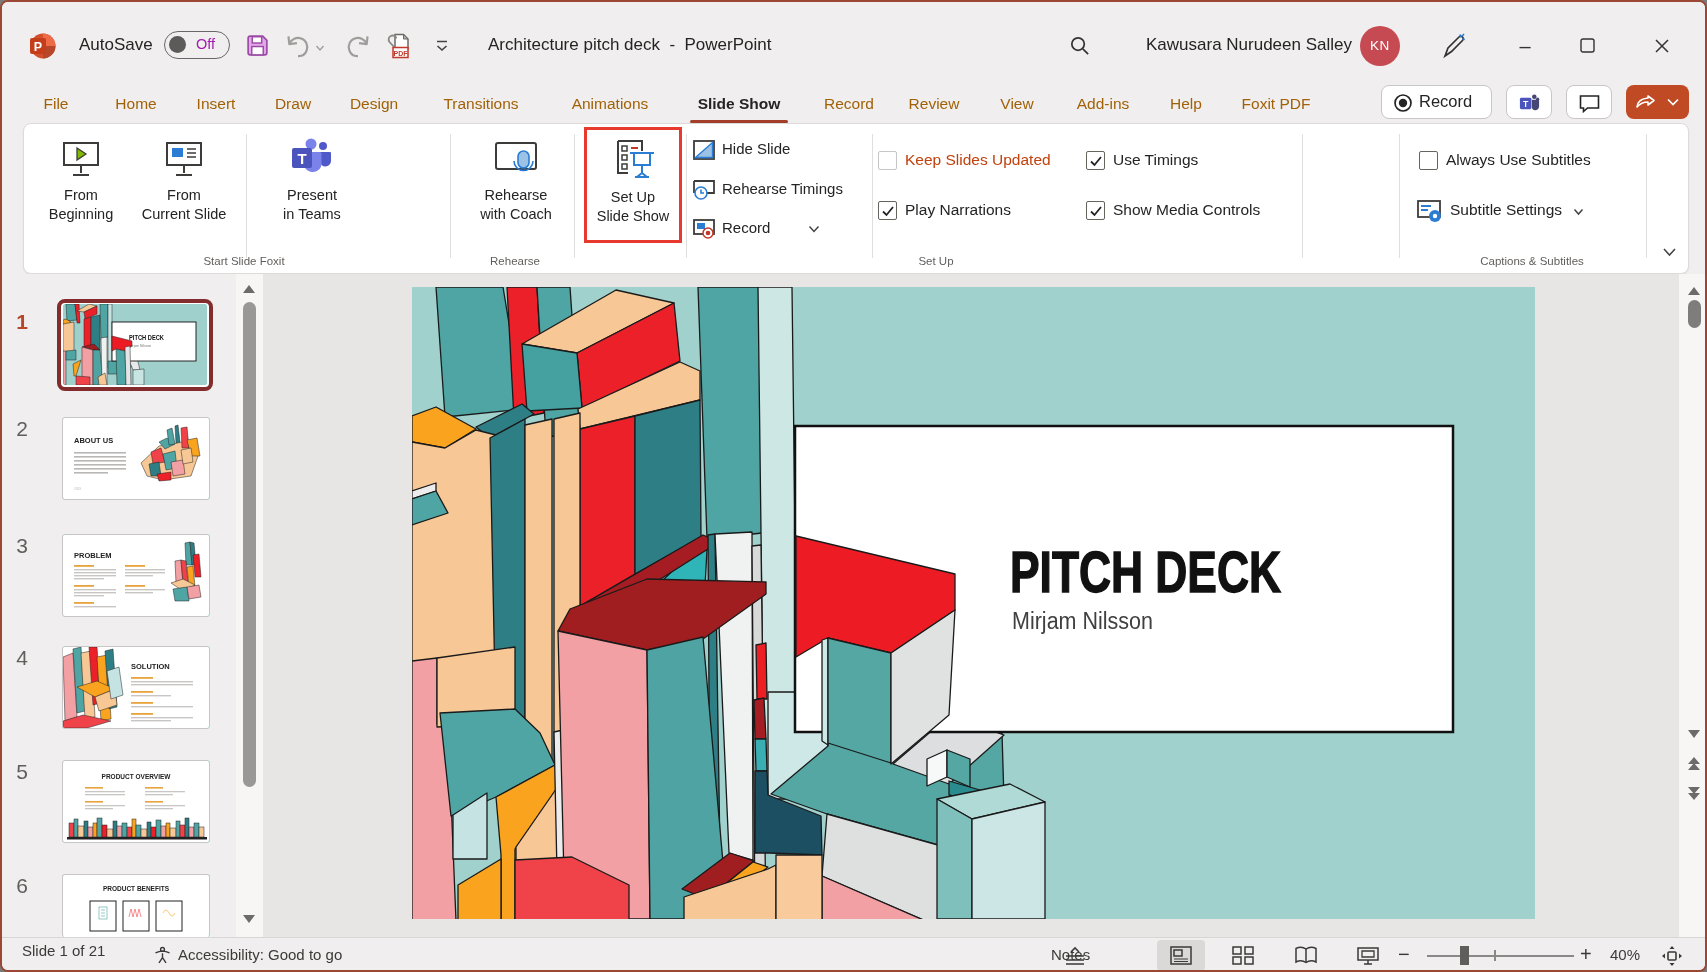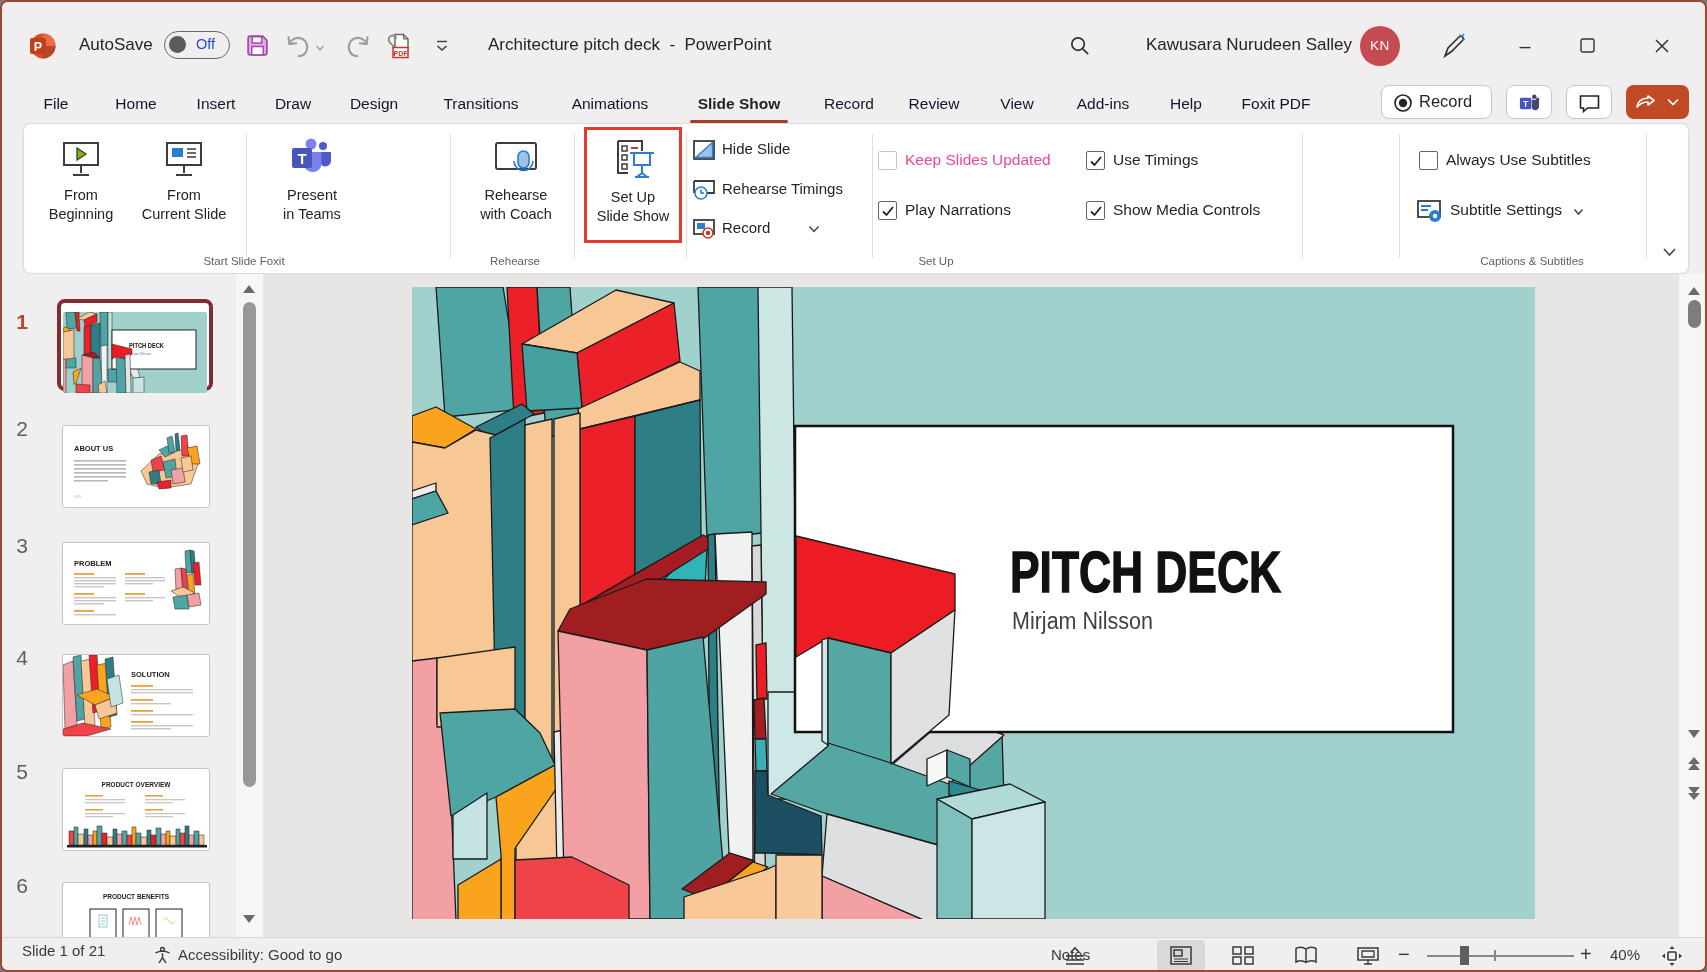--- a/index.html
+++ b/index.html
@@ -9,52 +9,52 @@
          background:#f0eeee; border:2px solid #9c4734; border-radius:8px; overflow:hidden; }
   .abs { position:absolute; }
   svg { display:block; }
 
   
   .titlebar { position:absolute; left:0; top:0; width:100%; height:88px; background:#f0eeee; }
   .tb-text { position:absolute; font-size:17px; color:#252423; }
   .toggle { position:absolute; left:162px; top:29px; width:66px; height:28px; border:1.5px solid #6a6867;
             border-radius:14px; background:#f0eeee; }
   .toggle .knob { position:absolute; left:4px; top:3.5px; width:17px; height:17px; border-radius:50%; background:#5d5b59; }
-  .toggle .lbl { position:absolute; left:31px; top:4px; font-size:14.5px; color:#1d4ed8; }
+  .toggle .lbl { position:absolute; left:31px; top:4px; font-size:14.5px; color:#a21caf; }
   .avatar { position:absolute; left:1358px; top:24px; width:40px; height:40px; border-radius:50%;
             background:#c64a52; color:#fff; font-size:13.5px; text-align:center; line-height:40px; letter-spacing:.5px;}
   .winbtn { position:absolute; top:28px; width:32px; height:32px; color:#333; font-size:20px; text-align:center; line-height:32px;}
 
   
   .tabs { position:absolute; left:0; top:88px; width:100%; height:33px; z-index:30; }
-  .tab { position:absolute; top:5px; height:24px; font-size:15.5px; color:#0f172a; text-align:center; }
+  .tab { position:absolute; top:5px; height:24px; font-size:15.5px; color:#a16207; text-align:center; }
   .tab.sel { font-weight:bold; color:#242424; }
   .tab.sel::after { content:""; position:absolute; left:2px; right:2px; bottom:-4px; height:3.5px;
                     background:#a33e2b; border-radius:2px; }
 
   
   .ribbon { position:absolute; left:21px; top:121px; width:1666px; height:151px; background:#ffffff;
             border:1px solid #dddbda; border-radius:8px; box-shadow:0 1px 2px rgba(0,0,0,.06); }
   .rsep { position:absolute; top:10px; height:124px; width:1px; background:#e1dfde; }
   .bigbtn { position:absolute; top:13px; text-align:center; font-size:14.5px; color:#242424; line-height:19px; white-space:nowrap; }
   .bigbtn .ic { margin:0 auto 7px auto; }
   .glabel { position:absolute; top:131px; font-size:11.5px; color:#615f5d; text-align:center; white-space:nowrap; }
   .smallrow { position:absolute; height:24px; font-size:15px; color:#242424; white-space:nowrap; }
   .smallrow .txt { position:absolute; left:30px; top:2px; }
   .cb { position:absolute; width:19px; height:19px; border:1.5px solid #66645f; border-radius:2px; background:#fff; }
   .cb.dis { border-color:#c8c6c4; }
   .cbrow { position:absolute; font-size:15.5px; color:#242424; height:22px; white-space:nowrap; }
   .cbrow .t { position:absolute; left:27px; top:0px; white-space:nowrap; }
-  .cbrow.dis .t { color:#ec4899; }
+  .cbrow.dis .t { color:#c2410c; }
 
   
   .content { position:absolute; left:0; top:272px; width:1707px; height:663px; background:#e8e6e5; }
   .sidebar { position:absolute; left:0; top:0; width:234px; height:663px; background:#f0eeee; }
   .sscroll { position:absolute; left:234px; top:0; width:27px; height:663px; background:#f7f6f5; }
-  .thumbwrap { position:absolute; left:60px; width:148px; height:83px; background:#5eead4; border:1px solid #c8c6c4; border-radius:3px; overflow:hidden;margin-top:8px;}
+  .thumbwrap { position:absolute; left:60px; width:148px; height:83px; background:#5eead4; border:1px solid #c8c6c4; border-radius:3px; overflow:hidden;}
   .tnum { position:absolute; left:0px; width:40px; text-align:center; font-size:21px; color:#605e5c; }
   .rscroll { position:absolute; left:1677px; top:0; width:30px; height:663px; background:#f7f6f5; }
 
   
   .status { position:absolute; left:0; top:935px; width:1707px; height:35px; background:#f0eeee;
             border-top:1px solid #d8d6d4; font-size:15px; color:#3b3a39; }
 </style>
 </head>
 <body>
 <div class="win">

